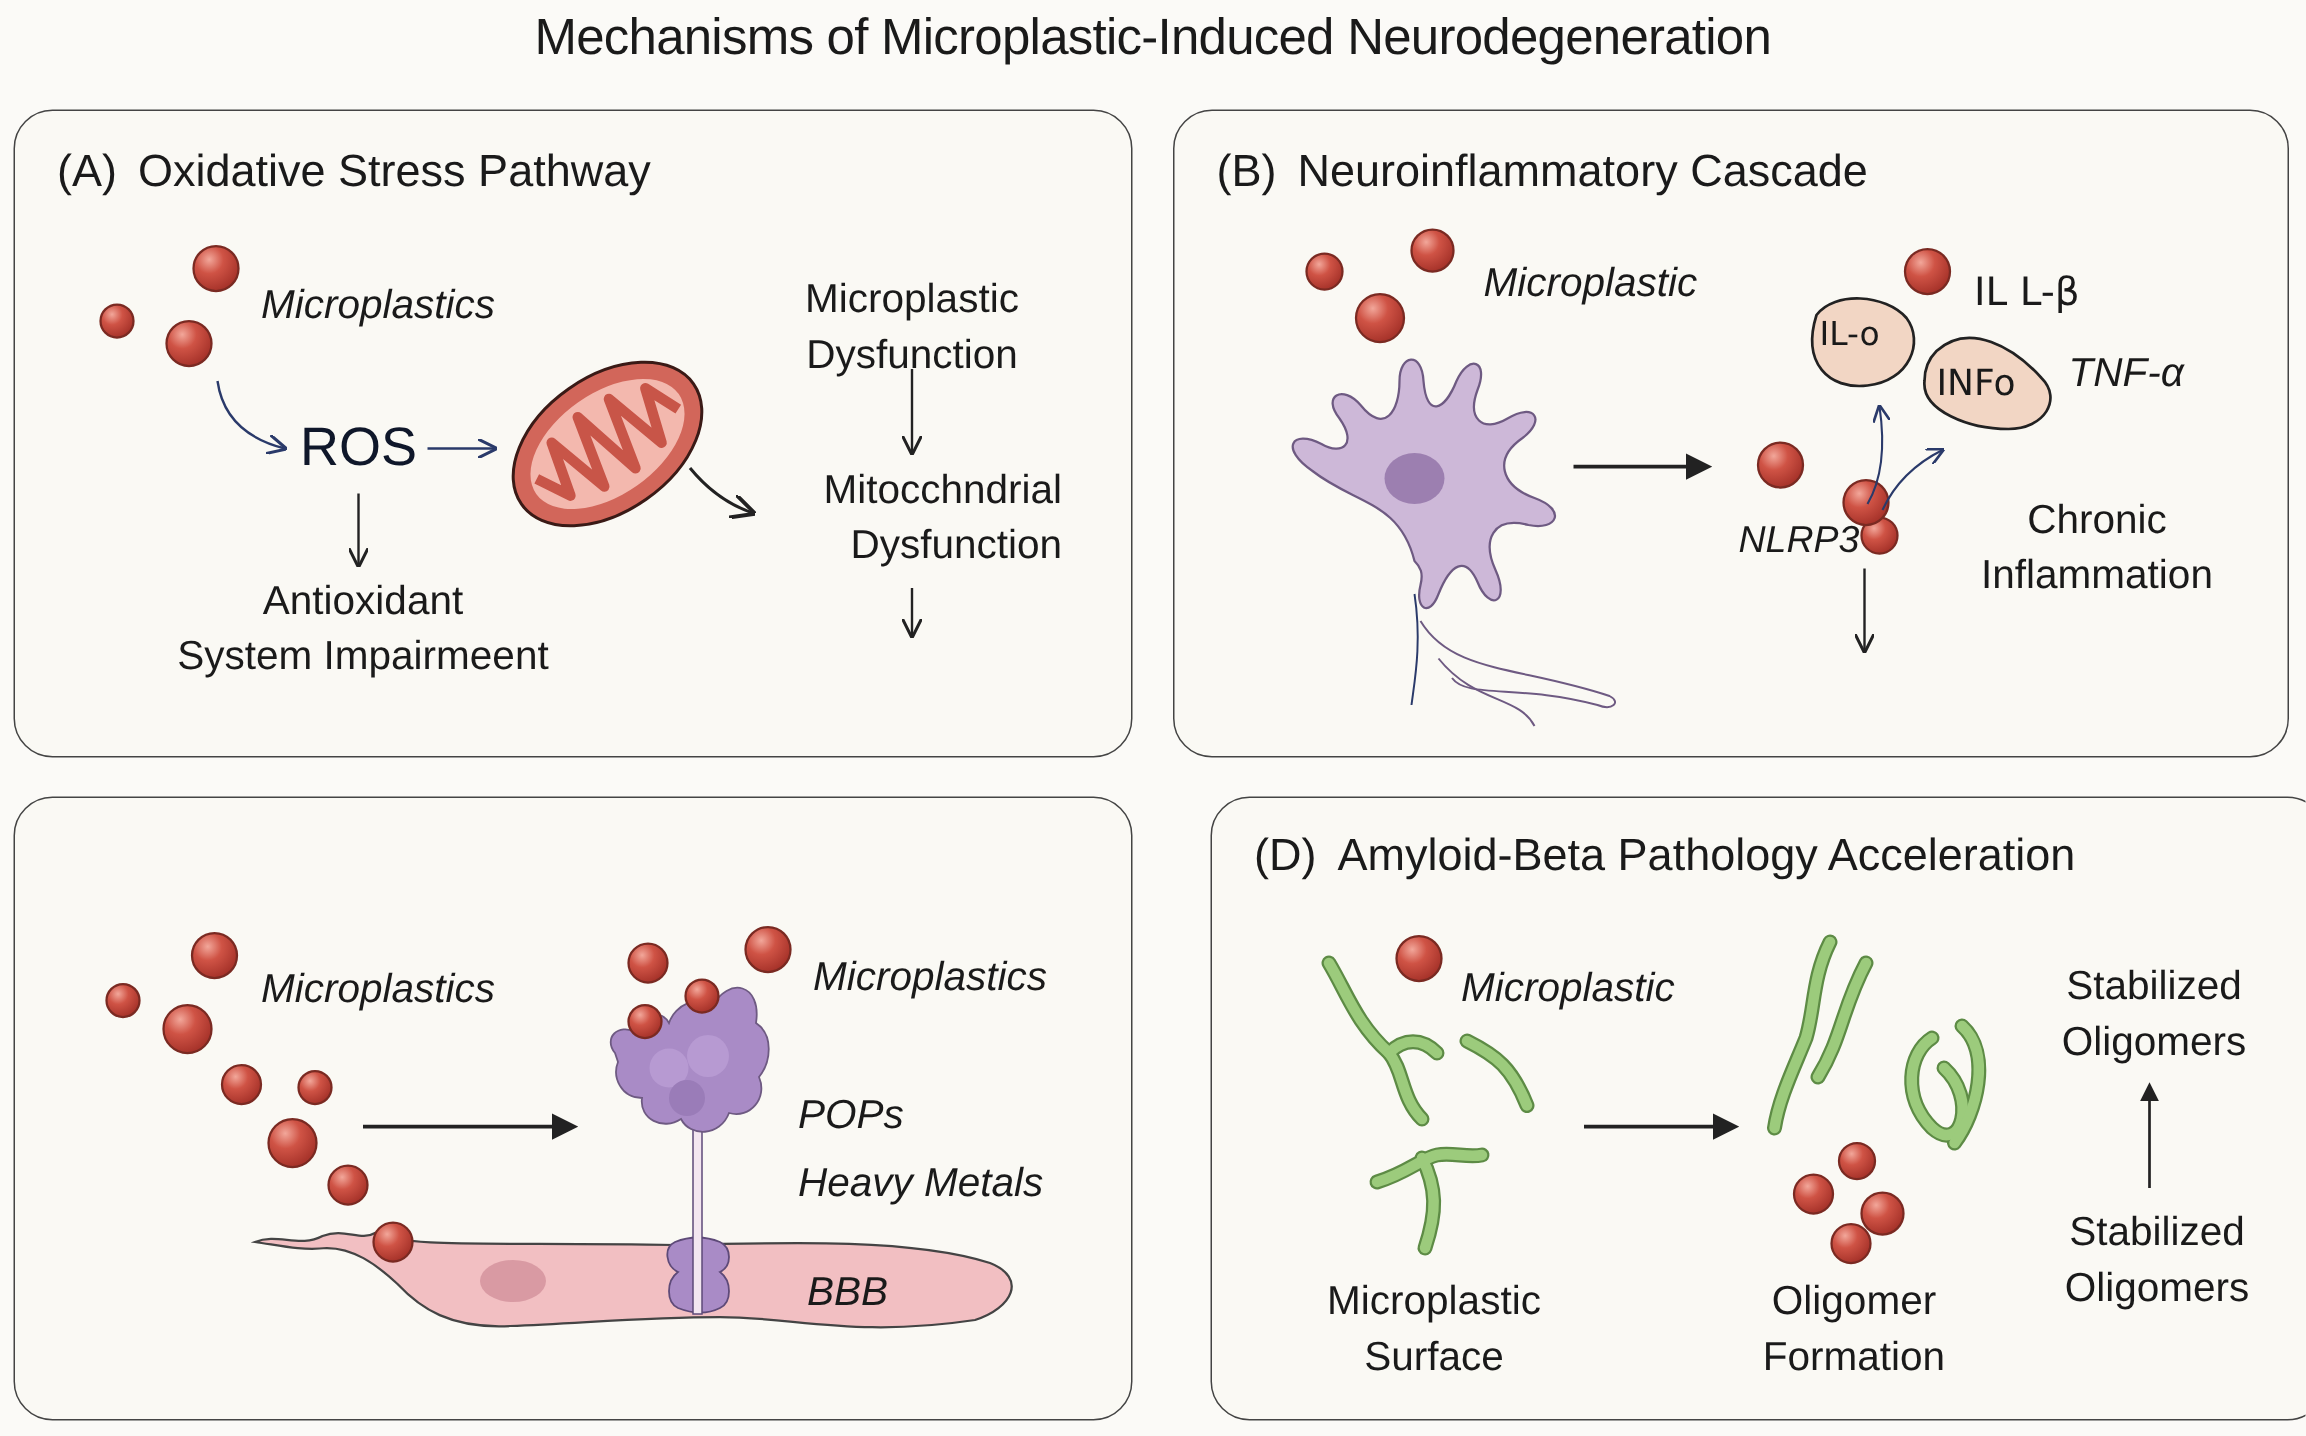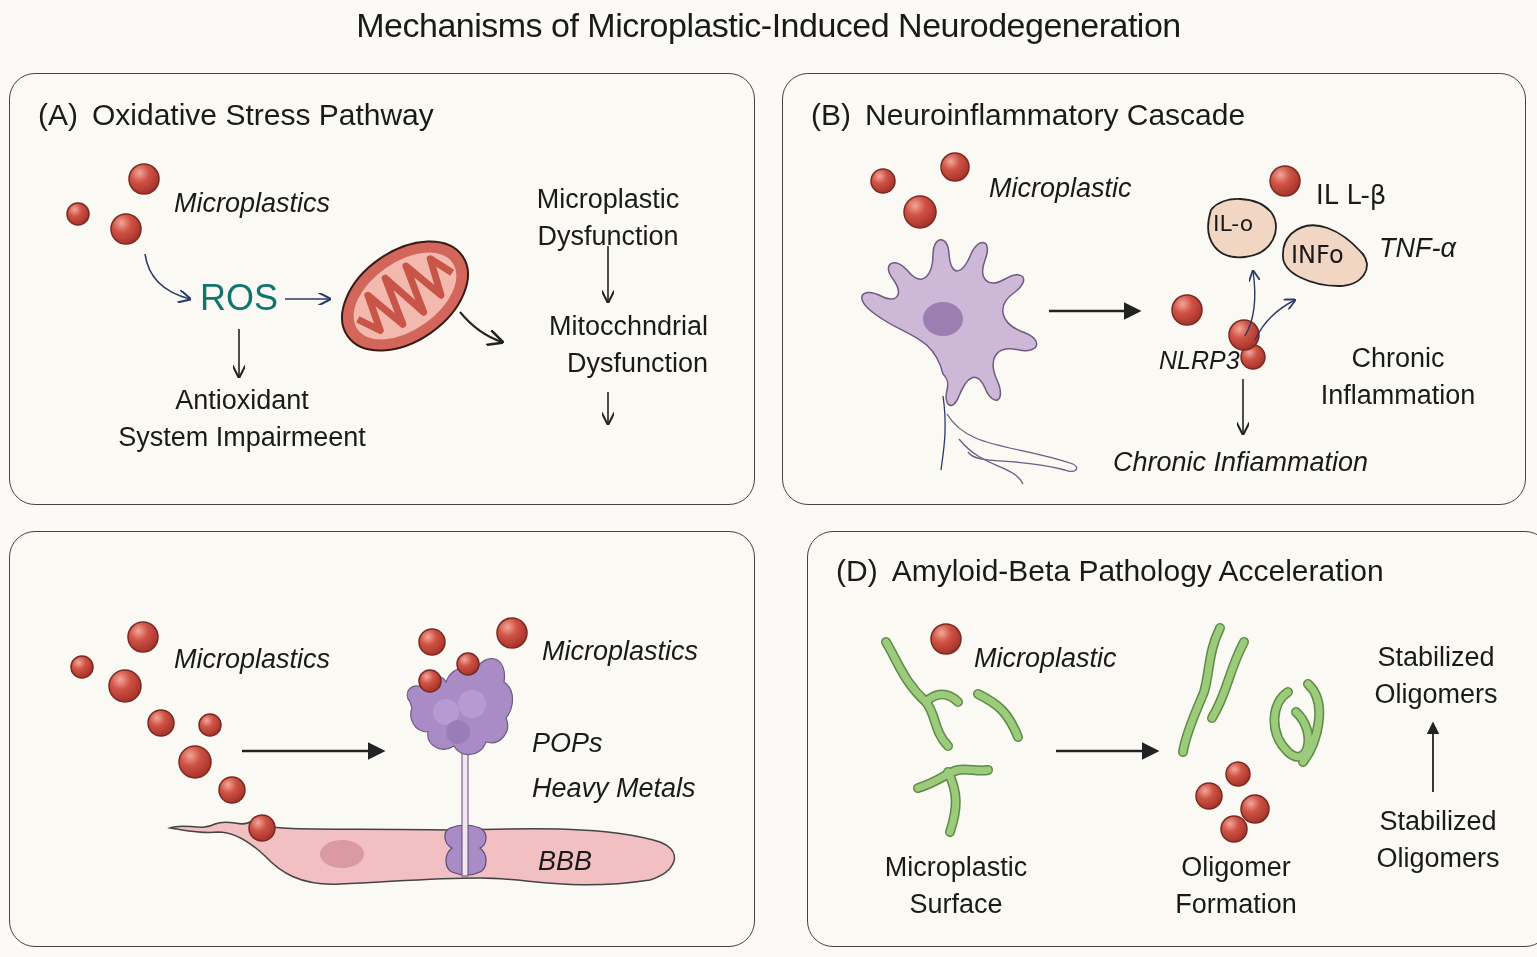--- a/index.html
+++ b/index.html
@@ -14,21 +14,21 @@
   .panel {
     position: absolute; border: 1.5px solid #444; border-radius: 26px; background: #faf9f4;
   }
   .panel-title {
     position: absolute; left: 28px; top: 24px; font-size: 30px; white-space: nowrap;
   }
   .panel-title .letter { margin-right: 14px; }
   .lbl { position: absolute; font-size: 27px; white-space: nowrap; text-align: center; line-height: 37px; }
   .lbl.left { text-align: left; font-style: italic; }
   svg.art { position: absolute; left: 0; top: 0; overflow: visible; }
-  .ros { position: absolute; font-size: 36px; color: #0f766e; }
+  .ros { position: absolute; font-size: 36px; color: #0f172a; }
   .cyto { position: absolute; font-size: 26px; font-family: "DejaVu Sans", sans-serif; }
 </style>
 </head>
 <body>
 
 <svg width="0" height="0" style="position:absolute">
   <defs>
     <radialGradient id="beadGrad" cx="35%" cy="30%" r="70%">
       <stop offset="0%" stop-color="#f2a79a"></stop>
       <stop offset="45%" stop-color="#cf5345"></stop>
@@ -113,25 +113,24 @@
     <path d="M462,262 Q476,238 470,197" fill="none" stroke="#2a3a6a" stroke-width="1.4" marker-end="url(#arrowNavy)"></path>
     <path d="M472,266 Q484,240 512,226" fill="none" stroke="#2a3a6a" stroke-width="1.4" marker-end="url(#arrowNavy)"></path>
     <line x1="460" y1="305" x2="460" y2="360" stroke="#222" stroke-width="1.6" marker-end="url(#arrowThin)"></line>
   </svg>
   <div class="lbl left" style="left:206px; top:96px;">Microplastic</div>
   <div class="cyto" style="left:430px; top:137px; font-size:22px;">IL-o</div>
   <div class="cyto" style="left:508px; top:167px; font-size:24px;">INFo</div>
   <div class="cyto" style="left:533px; top:106px;">IL L-β</div>
   <div class="lbl left" style="left:596px; top:156px;">TNF-α</div>
   <div class="lbl left" style="left:376px; top:268px; font-size:25px;">NLRP3</div>
-  <div class="lbl" style="left:500px; top:266px; width:230px;">
+  <div class="lbl" style="left:500px; top:254px; width:230px;">
     <div>Chronic</div>
     <div>Inflammation</div>
   </div>
-  <div class="lbl left" style="left:330px; top:370px;">Chronic Infiammation</div>
 </div>
 
 <div class="panel" style="left:9px; top:531px; width:744px; height:414px;">
   <svg class="art" width="744" height="414">
     <g>
       <path d="M160,296 C175,290 190,300 205,292 C220,286 230,296 240,290 C260,300 320,296 440,298 C520,296 600,294 650,310 C675,320 665,340 640,348 C560,360 520,346 470,346 C420,346 380,350 330,352 C290,354 270,340 255,324 C240,310 225,300 208,300 C190,302 175,298 160,296 Z" fill="#f2bfc2" stroke="#444" stroke-width="1.5"></path>
       <ellipse cx="332" cy="322" rx="22" ry="14" fill="#d99aa3"></ellipse>
     </g>
     <g>
       <path d="M440,296 C432,300 434,312 442,316 C434,322 434,336 442,340 C452,344 462,344 470,340 C478,336 478,322 470,316 C478,312 478,300 470,296 C460,292 450,292 440,296 Z" fill="#a98bc6" stroke="#5e4a78" stroke-width="1.2"></path>

